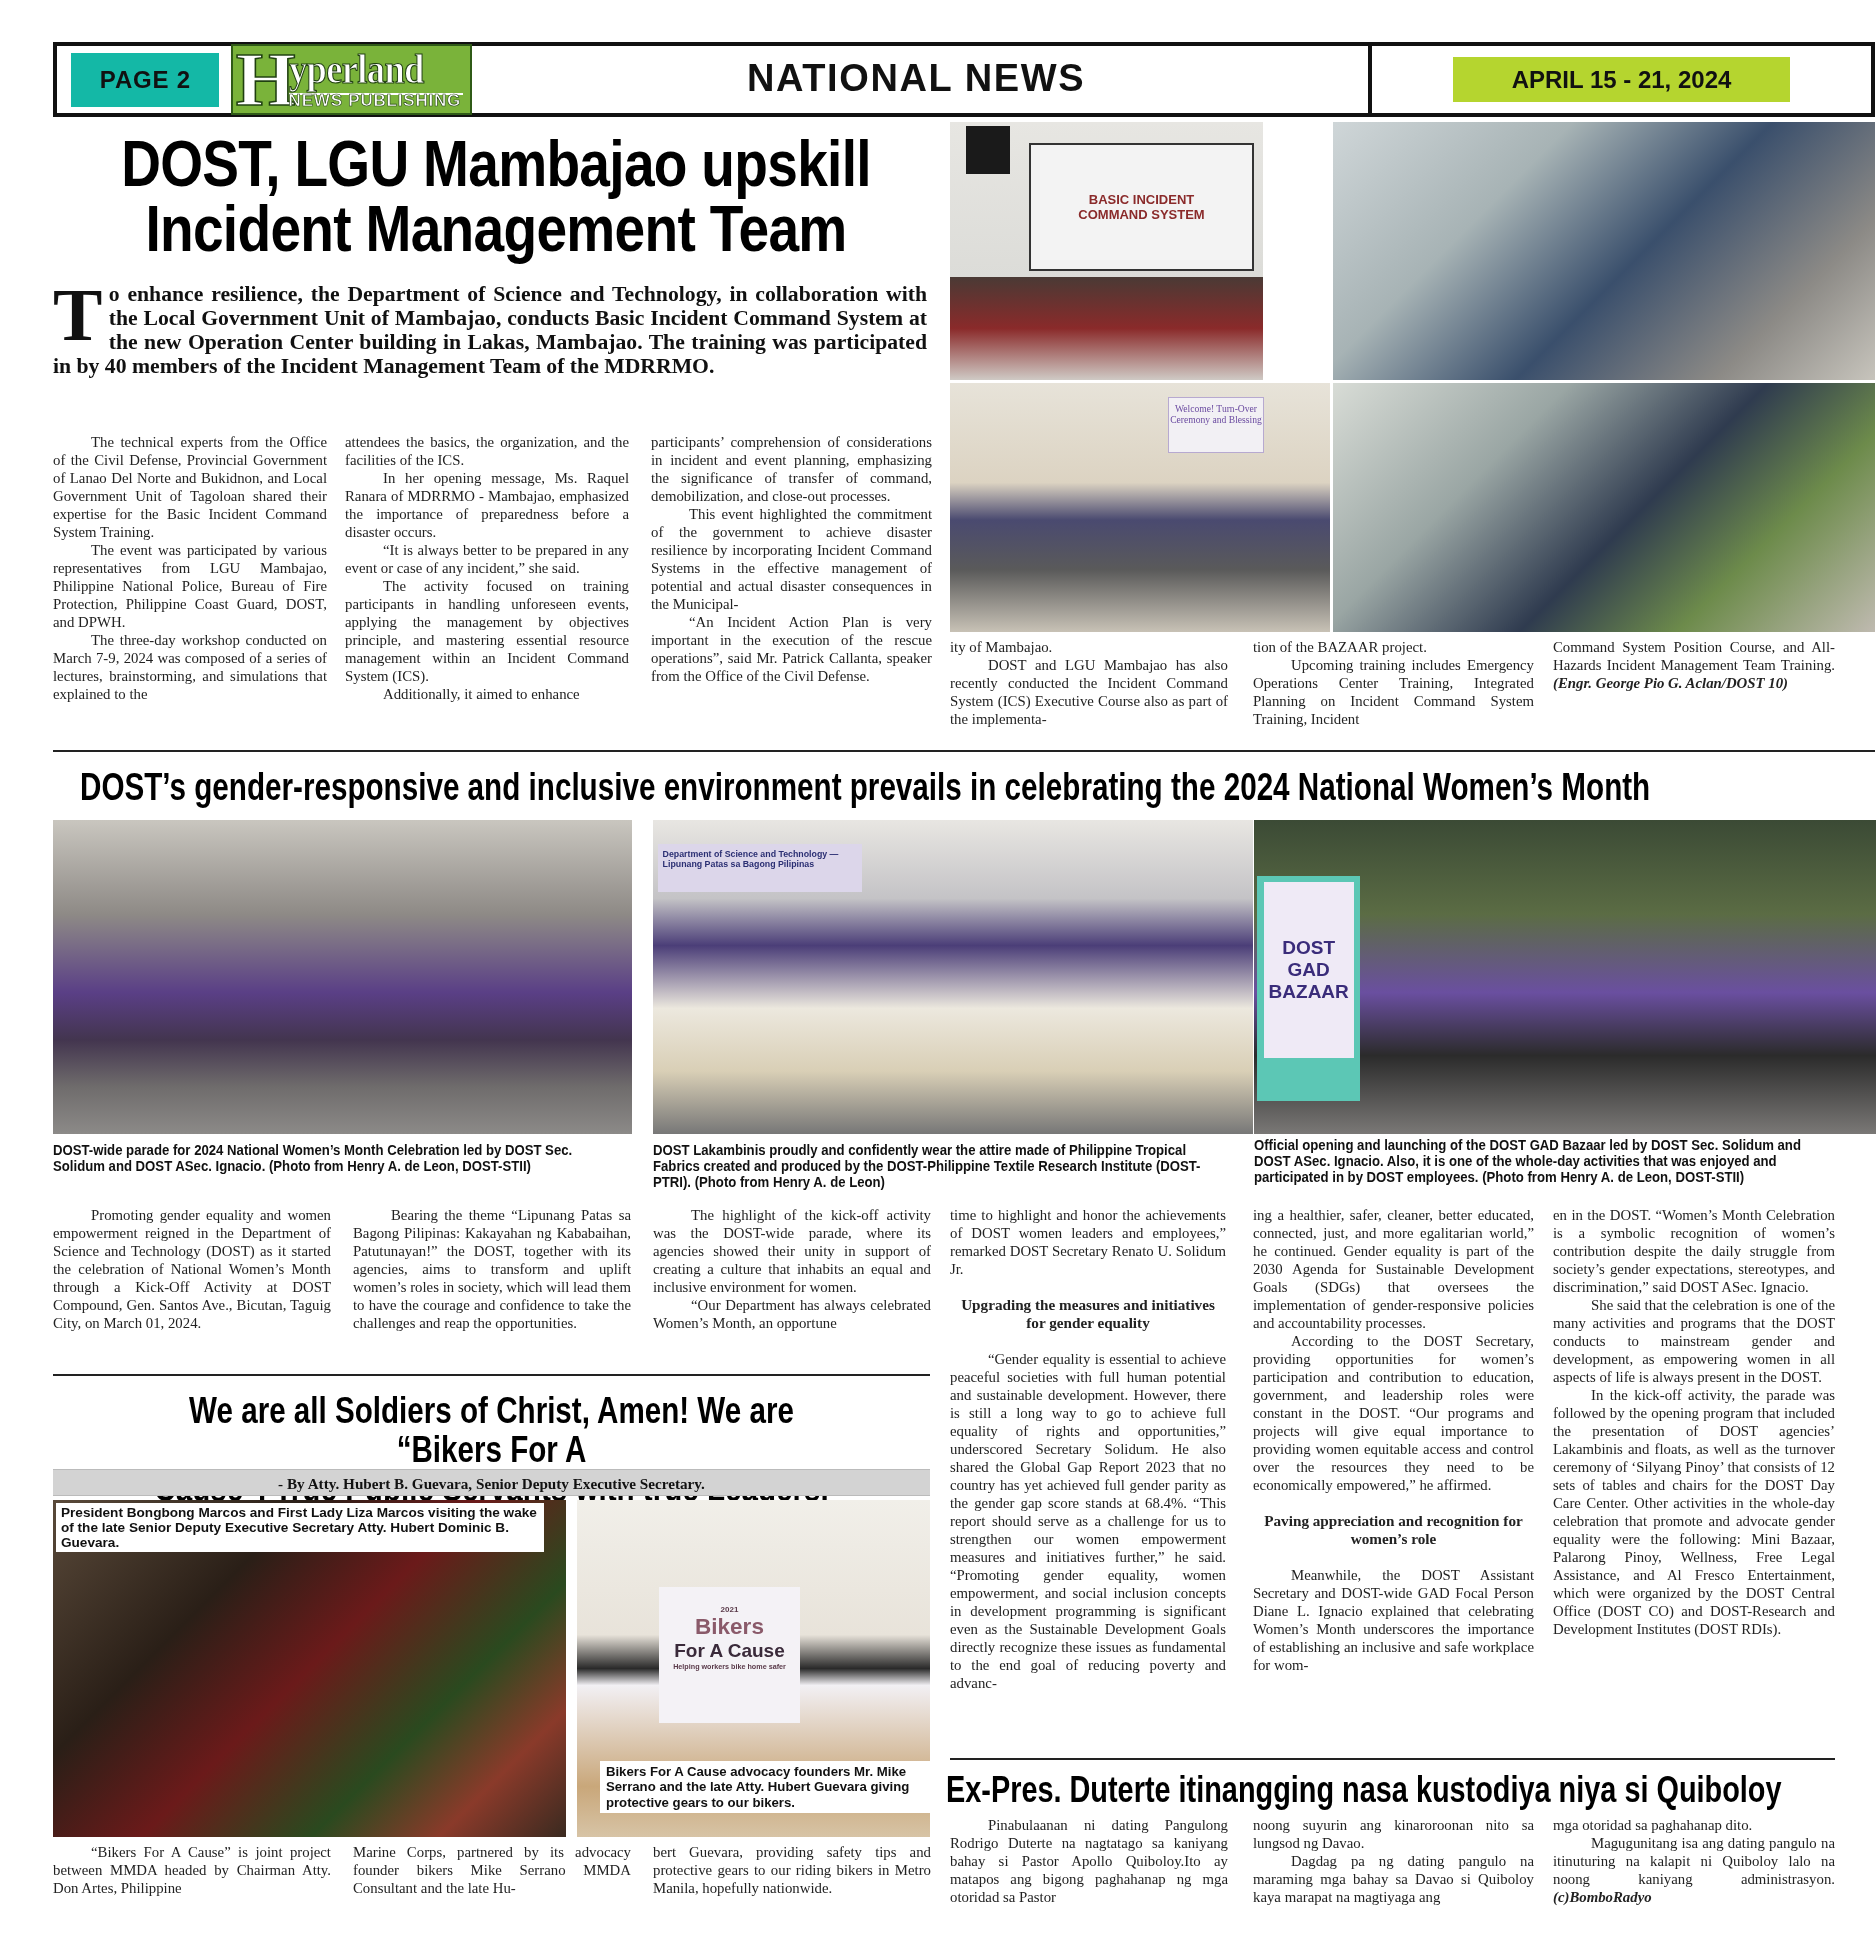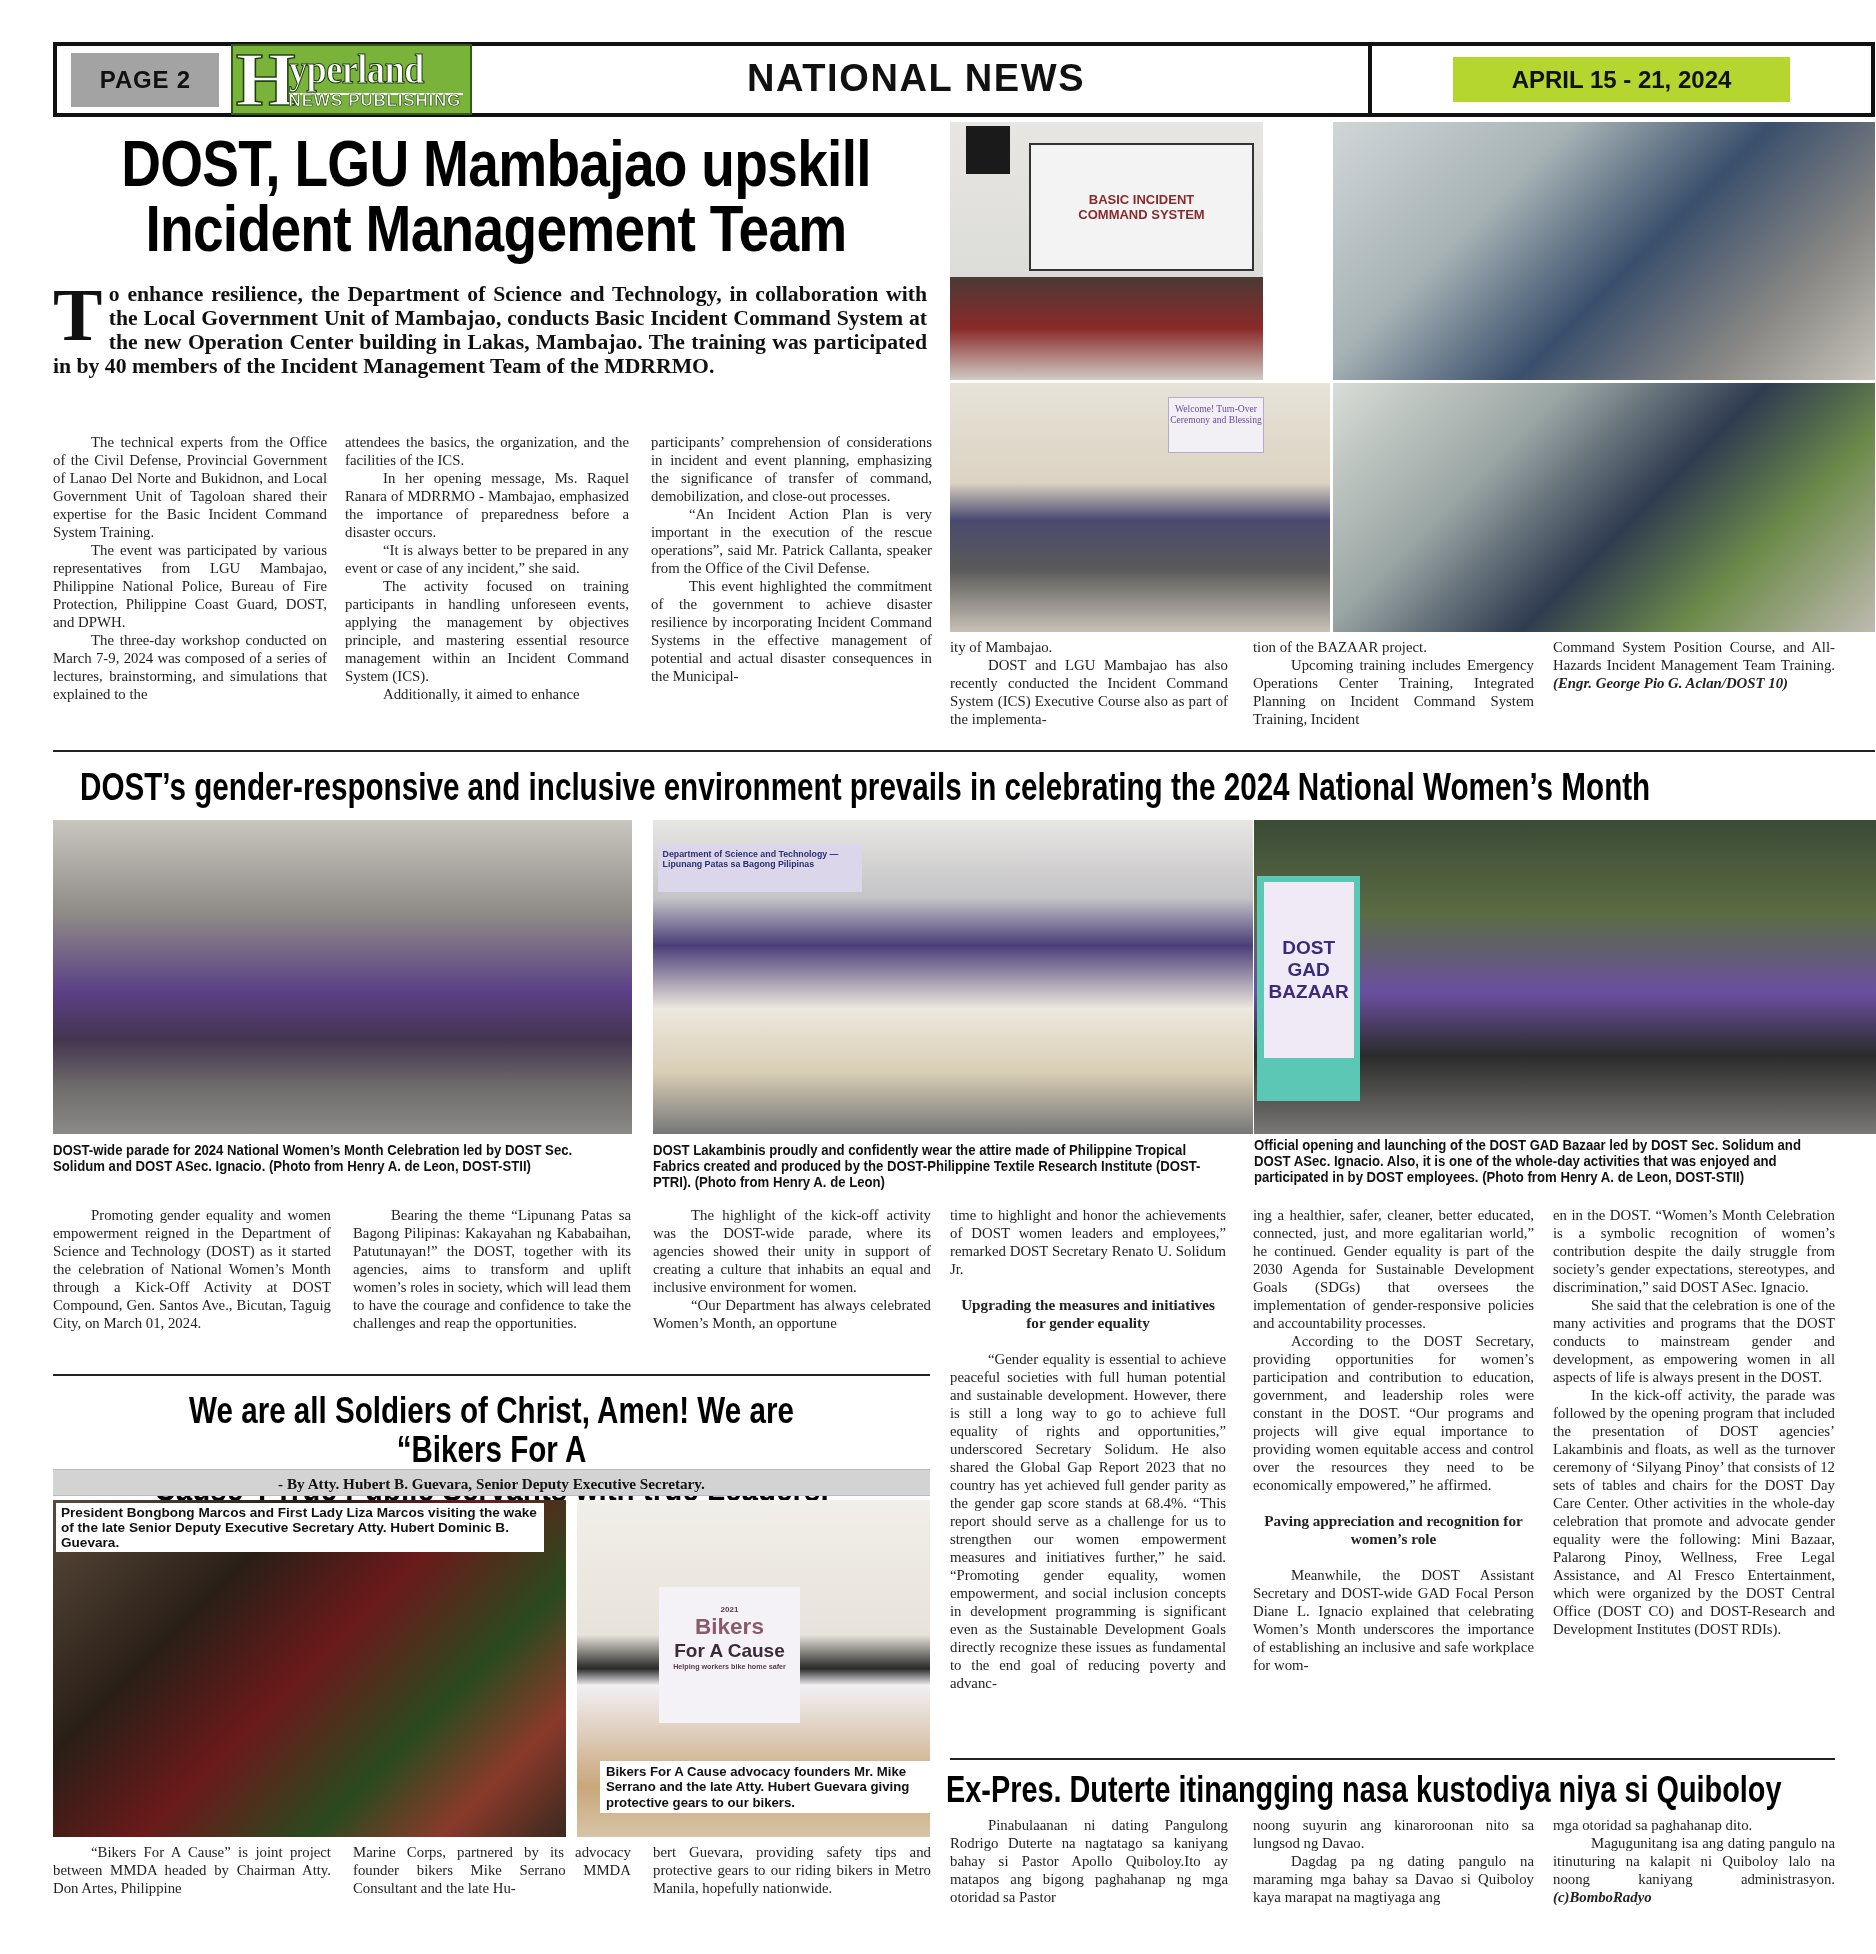--- a/index.html
+++ b/index.html
@@ -1,20 +1,20 @@
 <!DOCTYPE html>
 <html style="font-size:13px"><head>
 <meta charset="utf-8">
 <style>
 *{box-sizing:border-box;margin:0;padding:0}
 body{width:1876px;height:1955px;background:#fff;position:relative;overflow:hidden;font-family:"Liberation Serif",serif;color:#111}
 .abs{position:absolute}
 .hdr{left:53px;top:42px;width:1822px;height:75px;border:4px solid #111;display:flex;align-items:stretch}
 .hdr-left{width:1315px;border-right:4.8px solid #111;display:flex;align-items:center;position:relative}
-.page-badge{margin-left:14.4px;width:148px;height:54px;background:#a3a3a3;display:flex;align-items:center;justify-content:center;font-family:"Liberation Sans",sans-serif;font-weight:bold;font-size:24px;letter-spacing:0.8px}
+.page-badge{margin-left:14.4px;width:148px;height:54px;background:#14b8a6;display:flex;align-items:center;justify-content:center;font-family:"Liberation Sans",sans-serif;font-weight:bold;font-size:24px;letter-spacing:0.8px}
 .logo{margin-left:11.2px;height:71px;width:241px;background:#7ab33a;border:2.4px solid #2f5a17;position:relative;overflow:hidden}
 .logo .bigh{position:absolute;left:3.2px;top:-4.8px;font-family:"Liberation Serif",serif;font-weight:bold;font-size:77px;color:#fff;-webkit-text-stroke:1.6px #1f3f0f;line-height:1}
 .logo .word{position:absolute;left:56px;top:-1.6px;font-family:"Liberation Serif",serif;font-weight:bold;font-size:43px;color:#fff;-webkit-text-stroke:1.2px #1f3f0f;transform:scaleX(0.85);transform-origin:left;letter-spacing:-0.8px}
 .logo .sub{position:absolute;left:56px;bottom:1.6px;font-family:"Liberation Sans",sans-serif;font-weight:bold;font-size:17px;color:#fff;-webkit-text-stroke:0.6px #1f3f0f;letter-spacing:0.8px}
 .logo .rule{position:absolute;left:56px;right:6.4px;top:47px;height:2.4px;background:#fff}
 .section-title{position:absolute;left:690px;top:11.2px;font-family:"Liberation Sans",sans-serif;font-weight:bold;font-size:38px;letter-spacing:1.6px}
 .hdr-right{flex:1;display:flex;align-items:center;justify-content:center}
 .date-badge{width:337px;height:45px;background:#b5d52f;display:flex;align-items:center;justify-content:center;font-family:"Liberation Sans",sans-serif;font-weight:bold;font-size:24px}
 .hl{font-family:"Liberation Sans",sans-serif;font-weight:bold;color:#000;line-height:1}
 .h1{left:63px;top:132px;width:866px;font-size:64px;text-align:center;transform:scaleX(0.86);transform-origin:left top;letter-spacing:-0.8px;line-height:1.02;width:1007px}
@@ -69,22 +69,22 @@
 </div>
 <div class="abs col" style="left:345px;top:433px;width:284px">
   <p class="noind">attendees the basics, the organization, and the facilities of the ICS.</p>
   <p>In her opening message, Ms. Raquel Ranara of MDRRMO - Mambajao, emphasized the importance of preparedness before a disaster occurs.</p>
   <p>“It is always better to be prepared in any event or case of any incident,” she said.</p>
   <p>The activity focused on training participants in handling unforeseen events, applying the management by objectives principle, and mastering essential resource management within an Incident Command System (ICS).</p>
   <p>Additionally, it aimed to enhance</p>
 </div>
 <div class="abs col" style="left:651px;top:433px;width:281px">
   <p class="noind">participants’ comprehension of considerations in incident and event planning, emphasizing the significance of transfer of command, demobilization, and close-out processes.</p>
+  <p>This event highlighted the commitment of the government to achieve disaster resilience by incorporating Incident Command Systems in the effective management of potential and actual disaster consequences in the Municipal-</p>
   <p>“An Incident Action Plan is very important in the execution of the rescue operations”, said Mr. Patrick Callanta, speaker from the Office of the Civil Defense.</p>
-  <p>This event highlighted the commitment of the government to achieve disaster resilience by incorporating Incident Command Systems in the effective management of potential and actual disaster consequences in the Municipal-</p>
 </div>
 
 <div class="photo" style="left:950px;top:122px;width:313px;height:258px;background:linear-gradient(180deg,#e7e6e2 0%,#dcdcd8 60%,#4a3a35 60%,#8a2a2a 80%,#cfcac5 100%)">
   <div style="position:absolute;left:79px;top:21px;width:225px;height:128px;background:#f3f3f3;border:2.4px solid #333;display:flex;flex-direction:column;align-items:center;justify-content:center">
     <div style="font-family:'Liberation Sans',sans-serif;font-weight:bold;font-size:13px;color:#8a2a2a;text-align:center;width:128px">BASIC INCIDENT COMMAND SYSTEM</div>
   </div>
   <div style="position:absolute;left:16px;top:4px;width:44px;height:48px;background:#1a1a1a"></div>
 </div>
 <div class="photo" style="left:1333px;top:122px;width:542px;height:258px;background:linear-gradient(135deg,#cfd6d8 0%,#a7b3b5 30%,#3a4f6c 55%,#8c8a86 80%,#c7c4bc 100%)"></div>
 <div class="photo" style="left:950px;top:383px;width:380px;height:249px;background:linear-gradient(180deg,#e7e3d9 0%,#dcd3c2 40%,#4a4a70 55%,#5a5a5a 75%,#c8c2b6 100%)">

